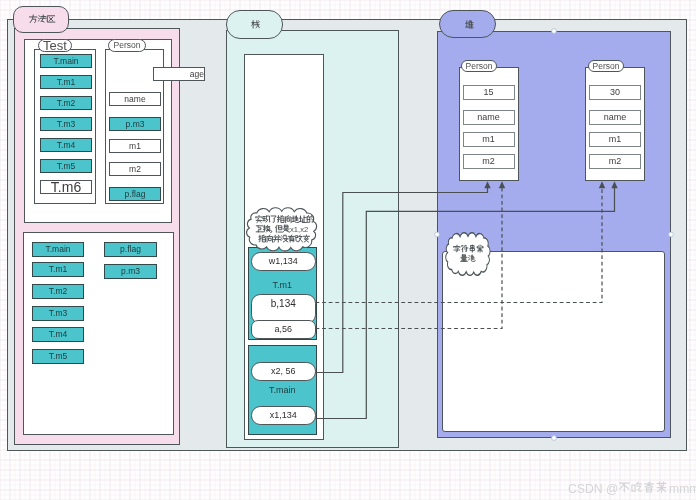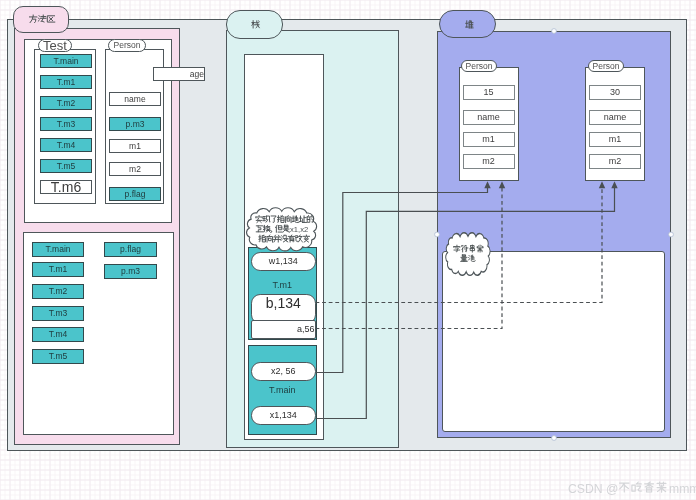--- a/index.html
+++ b/index.html
@@ -45,22 +45,22 @@
 <div class="b" style="left:38px;top:39px;width:34px;height:13px;background:#fff;border:1.2px solid #4e565a;border-radius:6.5px;text-align:center;line-height:11.5px;font-size:13px;color:#4f4f4f;">Test</div>
 <div class="b" style="left:108px;top:39px;width:38px;height:13px;background:#fff;border:1.2px solid #4e565a;border-radius:6.5px;text-align:center;line-height:11.5px;font-size:8.5px;color:#4f4f4f;">Person</div>
 <div class="b" style="left:13px;top:6px;width:56px;height:27px;background:#f7dcec;border:1.3px solid #4e565a;border-radius:10px;"></div>
 <div class="b" style="left:226px;top:30px;width:173px;height:418px;background:#dbf2f1;border:1.2px solid #4e565a;"></div>
 <div class="b" style="left:244px;top:54px;width:80px;height:386px;background:#fff;border:1.2px solid #4e565a;"></div>
 <div class="b" style="left:247.5px;top:247px;width:69.5px;height:93px;background:#4bc4cb;border:1.2px solid #32494c;"></div>
 <div class="b" style="left:247.5px;top:344.5px;width:69.5px;height:90px;background:#4bc4cb;border:1.2px solid #32494c;"></div>
 <div class="b" style="left:247.5px;top:280px;width:69.5px;text-align:center;font-size:9px;color:#1d3c3e;">T.m1</div>
 <div class="b" style="left:247.5px;top:385px;width:69.5px;text-align:center;font-size:9px;color:#1d3c3e;">T.main</div>
 <div class="b" style="left:251px;top:252px;width:64.5px;height:18.5px;background:#fff;border:1.2px solid #4e565a;border-radius:9.2px;text-align:center;line-height:17.0px;font-size:9px;color:#2e2e2e;">w1,134</div>
-<div class="b" style="left:251px;top:294px;width:64.5px;height:30px;background:#fff;border:1.2px solid #4e565a;border-radius:9.2px;text-align:center;line-height:17.0px;font-size:14px;color:#2e2e2e;">b,134</div>
-<div class="b" style="left:251px;top:320px;width:64.5px;height:18.5px;background:#fff;border:1.2px solid #4e565a;border-radius:2px;text-align:right;line-height:17.0px;font-size:9px;color:#2e2e2e;">a,56</div>
+<div class="b" style="left:251px;top:294px;width:64.5px;height:30px;background:#fff;border:1.2px solid #4e565a;border-radius:9.2px;text-align:center;line-height:17.0px;font-size:10px;color:#2e2e2e;">b,134</div>
+<div class="b" style="left:251px;top:320px;width:64.5px;height:18.5px;background:#fff;border:1.2px solid #4e565a;border-radius:7px;text-align:center;line-height:17.0px;font-size:9px;color:#2e2e2e;">a,56</div>
 <div class="b" style="left:251px;top:362px;width:64.5px;height:18.5px;background:#fff;border:1.2px solid #4e565a;border-radius:9.2px;text-align:center;line-height:17.0px;font-size:9px;color:#2e2e2e;">x2,&nbsp;56</div>
 <div class="b" style="left:251px;top:406px;width:64.5px;height:18.5px;background:#fff;border:1.2px solid #4e565a;border-radius:9.2px;text-align:center;line-height:17.0px;font-size:9px;color:#2e2e2e;">x1,134</div>
 <div class="b" style="left:226px;top:10px;width:57px;height:28.5px;background:#dbf2f1;border:1.3px solid #4e565a;border-radius:14px;"></div>
 <div class="b" style="left:437px;top:31px;width:234px;height:407px;background:#a4acee;border:1.2px solid #4e565a;"></div>
 <div class="b" style="left:458.5px;top:67px;width:60px;height:114px;background:#fff;border:1.2px solid #4e565a;"></div>
 <div class="b" style="left:585px;top:67px;width:60px;height:114px;background:#fff;border:1.2px solid #4e565a;"></div>
 <div class="b" style="left:462.5px;top:85px;width:52px;height:15px;background:#fff;border:1px solid #7e8587;text-align:center;line-height:13.5px;font-size:9px;color:#404040;">15</div>
 <div class="b" style="left:462.5px;top:110px;width:52px;height:15px;background:#fff;border:1px solid #7e8587;text-align:center;line-height:13.5px;font-size:9px;color:#404040;">name</div>
 <div class="b" style="left:462.5px;top:132px;width:52px;height:15px;background:#fff;border:1px solid #7e8587;text-align:center;line-height:13.5px;font-size:9px;color:#404040;">m1</div>
 <div class="b" style="left:462.5px;top:154px;width:52px;height:15px;background:#fff;border:1px solid #7e8587;text-align:center;line-height:13.5px;font-size:9px;color:#404040;">m2</div>

